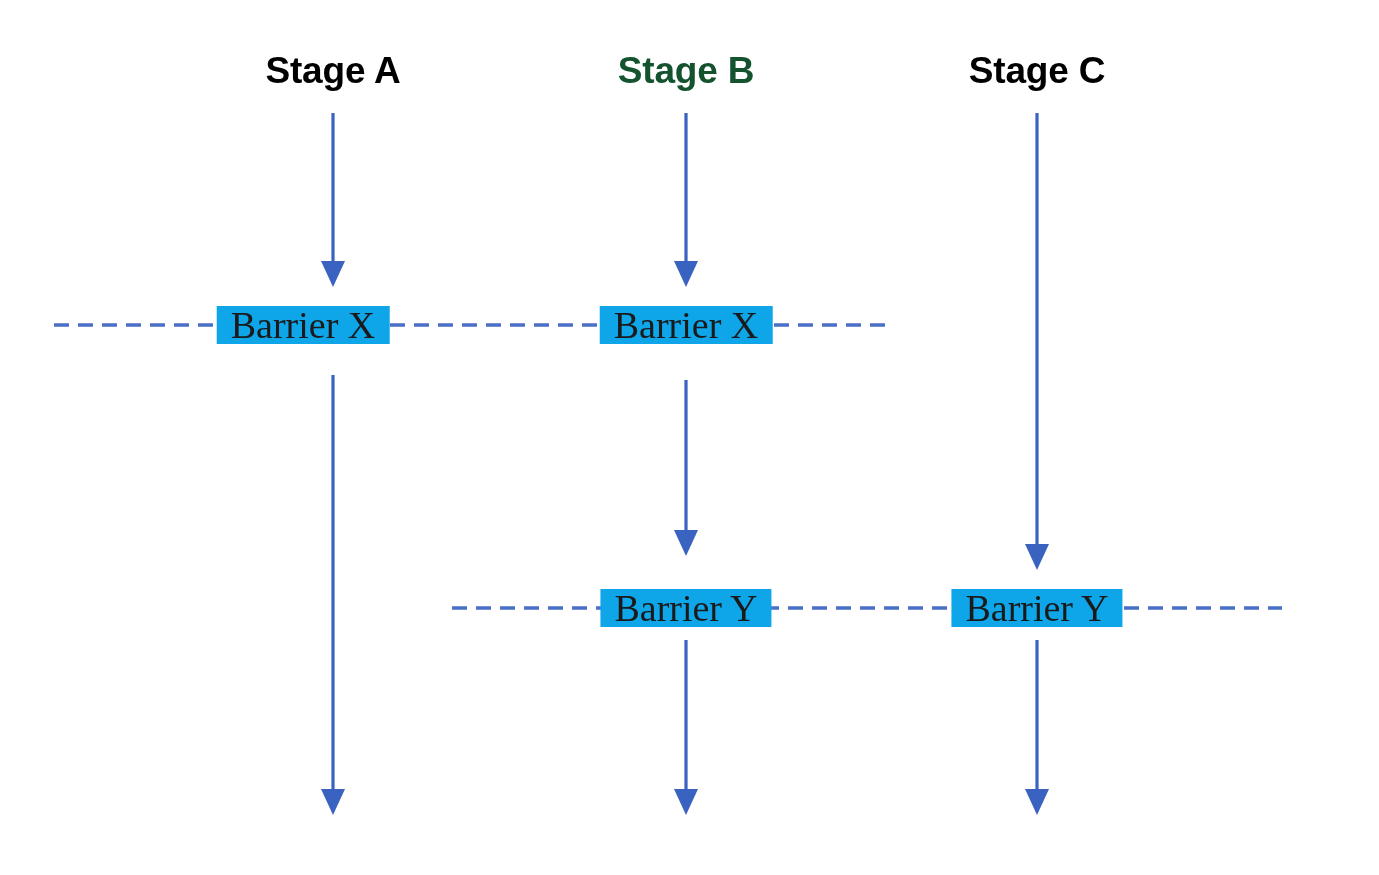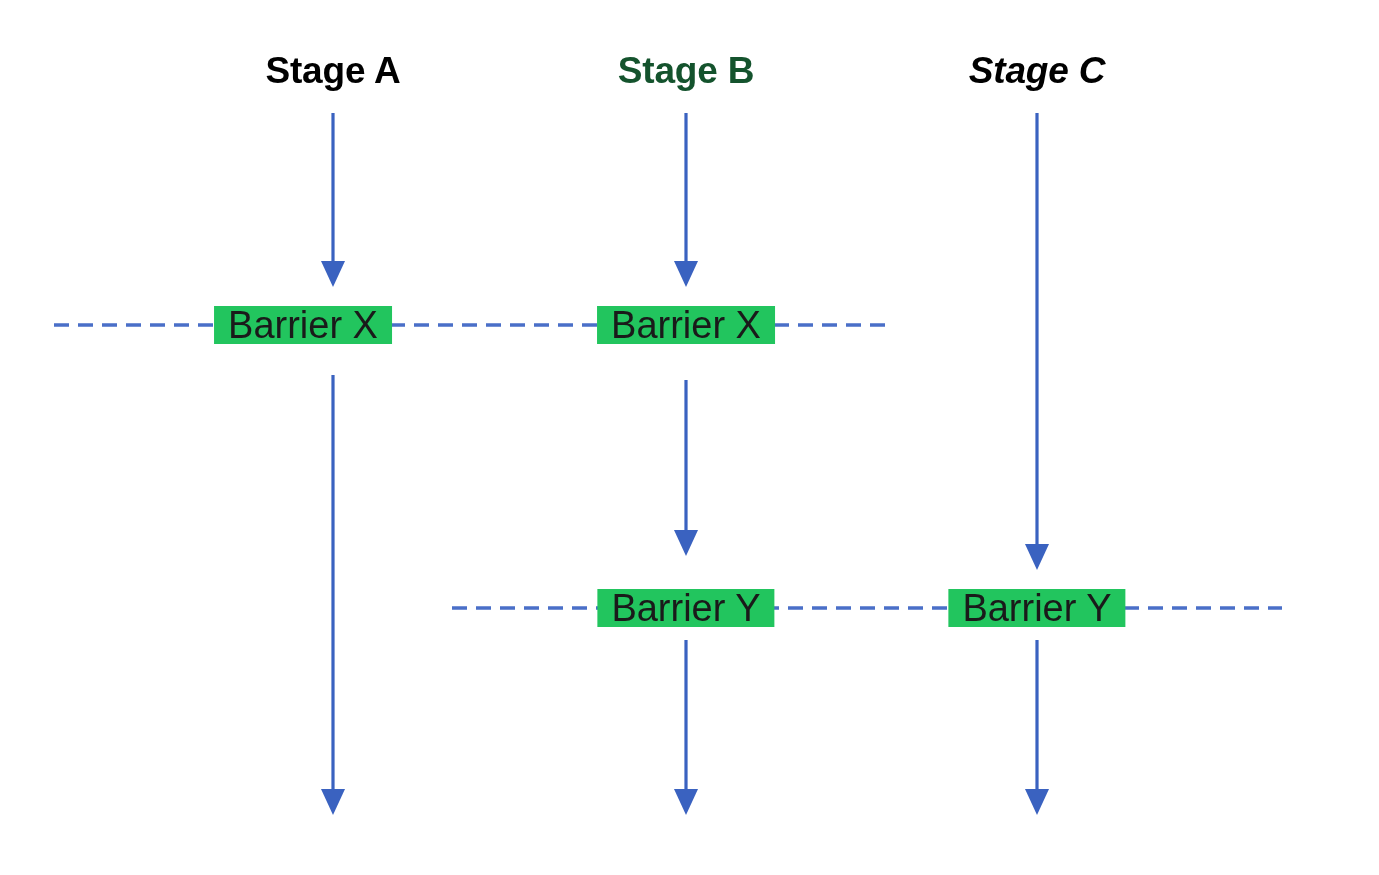--- a/index.html
+++ b/index.html
@@ -21,49 +21,49 @@
     font-weight: bold;
     font-size: 37px;
     color: #000000;
     white-space: nowrap;
     transform: translateX(-50%);
     line-height: 1;
     letter-spacing: -0.2px;
   }
   .barrier-label {
     position: absolute;
-    font-family: Liberation Sans, sans-serif;
+    font-family: Liberation Serif, serif;
     font-weight: normal;
     font-size: 38px;
     color: #1a1a1a;
     white-space: nowrap;
     transform: translate(-50%, -50%);
     line-height: 1;
-    background: #22c55e;
+    background: #0ea5e9;
     padding: 0 14px;
     z-index: 3;
   }
   .arrow-svg {
     position: absolute;
     overflow: visible;
     z-index: 2;
   }
   .dash-svg {
     position: absolute;
     overflow: visible;
     z-index: 1;
   }
 </style>
 </head>
 <body>
 
 <div id="canvas" style="background: rgb(255, 255, 255);">
     <div class="stage-header" style="left: 333px; top: 52px; color: rgb(0, 0, 0);">Stage A</div>
     <div class="stage-header" style="left: 686px; top: 52px; color: #14532d;">Stage B</div>
-    <div class="stage-header" style="left: 1037px; top: 52px; color: rgb(0, 0, 0); font-style: italic;">Stage C</div>
+    <div class="stage-header" style="left: 1037px; top: 52px; color: rgb(0, 0, 0);">Stage C</div>
     <svg class="dash-svg" width="836" height="8" style="left: 54px; top: 321px;">
       <line x1="0" y1="4" x2="836" y2="4" stroke="#4a6fc8" stroke-width="3.4" stroke-dasharray="15 9" stroke-linecap="butt"></line>
     </svg>
     <div class="barrier-label" style="left: 303px; top: 325px; color: rgb(26, 26, 26);">Barrier X</div>
     <div class="barrier-label" style="left: 686px; top: 325px; color: rgb(26, 26, 26);">Barrier X</div>
     <svg class="dash-svg" width="830" height="8" style="left: 452px; top: 604px;">
       <line x1="0" y1="4" x2="830" y2="4" stroke="#4a6fc8" stroke-width="3.4" stroke-dasharray="15 9" stroke-linecap="butt"></line>
     </svg>
     <div class="barrier-label" style="left: 686px; top: 608px; color: rgb(26, 26, 26);">Barrier Y</div>
     <div class="barrier-label" style="left: 1037px; top: 608px; color: rgb(26, 26, 26);">Barrier Y</div>

